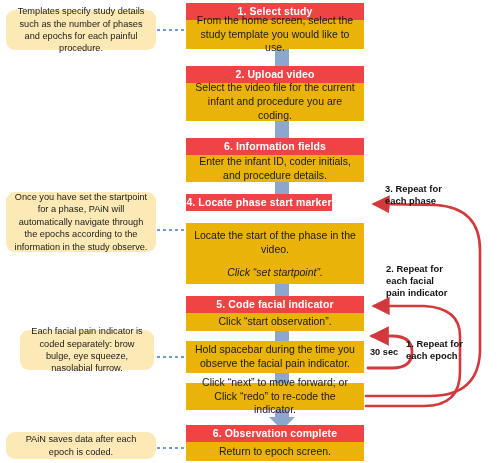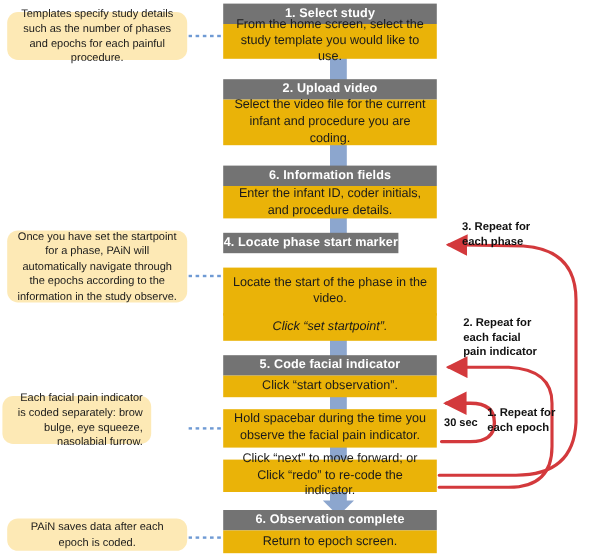--- a/index.html
+++ b/index.html
@@ -14,21 +14,21 @@
     position: relative;
     width: 500px;
     height: 463px;
     background: #ffffff;
     overflow: hidden;
   }
 
   
   .node-header {
     position: absolute;
-    background: #737373;
+    background: #ef4444;
     color: #ffffff;
     font-weight: bold;
     font-size: 10.5px;
     text-align: center;
     display: flex;
     align-items: center;
     justify-content: center;
     letter-spacing: 0.1px;
     line-height: 1.1;
   }
@@ -145,21 +145,21 @@
 
   <div class="node-header" style="left:186px; top:425px; width:178px; height:17px;">6. Observation complete</div>
   <div class="node-body" style="left:186px; top:442px; width:178px; height:19px;">Return to epoch screen.</div>
 
   <div class="callout" style="left:6px; top:10px; width:150px; height:40px;">Templates specify study details such as the number of phases and epochs for each painful procedure.</div>
   <div class="leader" style="left:157px; top:29px; width:28px;"></div>
 
   <div class="callout" style="left:6px; top:192px; width:150px; height:60px;">Once you have set the startpoint for a phase, PAiN will automatically navigate through the epochs according to the information in the study observe.</div>
   <div class="leader" style="left:157px; top:229px; width:28px;"></div>
 
-  <div class="callout" style="left:2px; top:330px; width:124px; height:40px;text-align:right;">Each facial pain indicator is coded separately: brow bulge, eye squeeze, nasolabial furrow.</div>
+  <div class="callout" style="left:20px; top:330px; width:134px; height:40px;">Each facial pain indicator is coded separately: brow bulge, eye squeeze, nasolabial furrow.</div>
   <div class="leader" style="left:157px; top:356px; width:28px;"></div>
 
   <div class="callout" style="left:6px; top:432px; width:150px; height:27px;">PAiN saves data after each epoch is coded.</div>
   <div class="leader" style="left:157px; top:447px; width:28px;"></div>
 
   <svg class="overlay" viewBox="0 0 500 463" xmlns="http://www.w3.org/2000/svg">
     <defs>
       <marker id="redArrow" markerWidth="7" markerHeight="7" refX="6" refY="3.5" orient="auto" markerUnits="strokeWidth">
         <path d="M7,3.5 L0,0 L0,7 Z" fill="#d3393c"></path>
       </marker>

